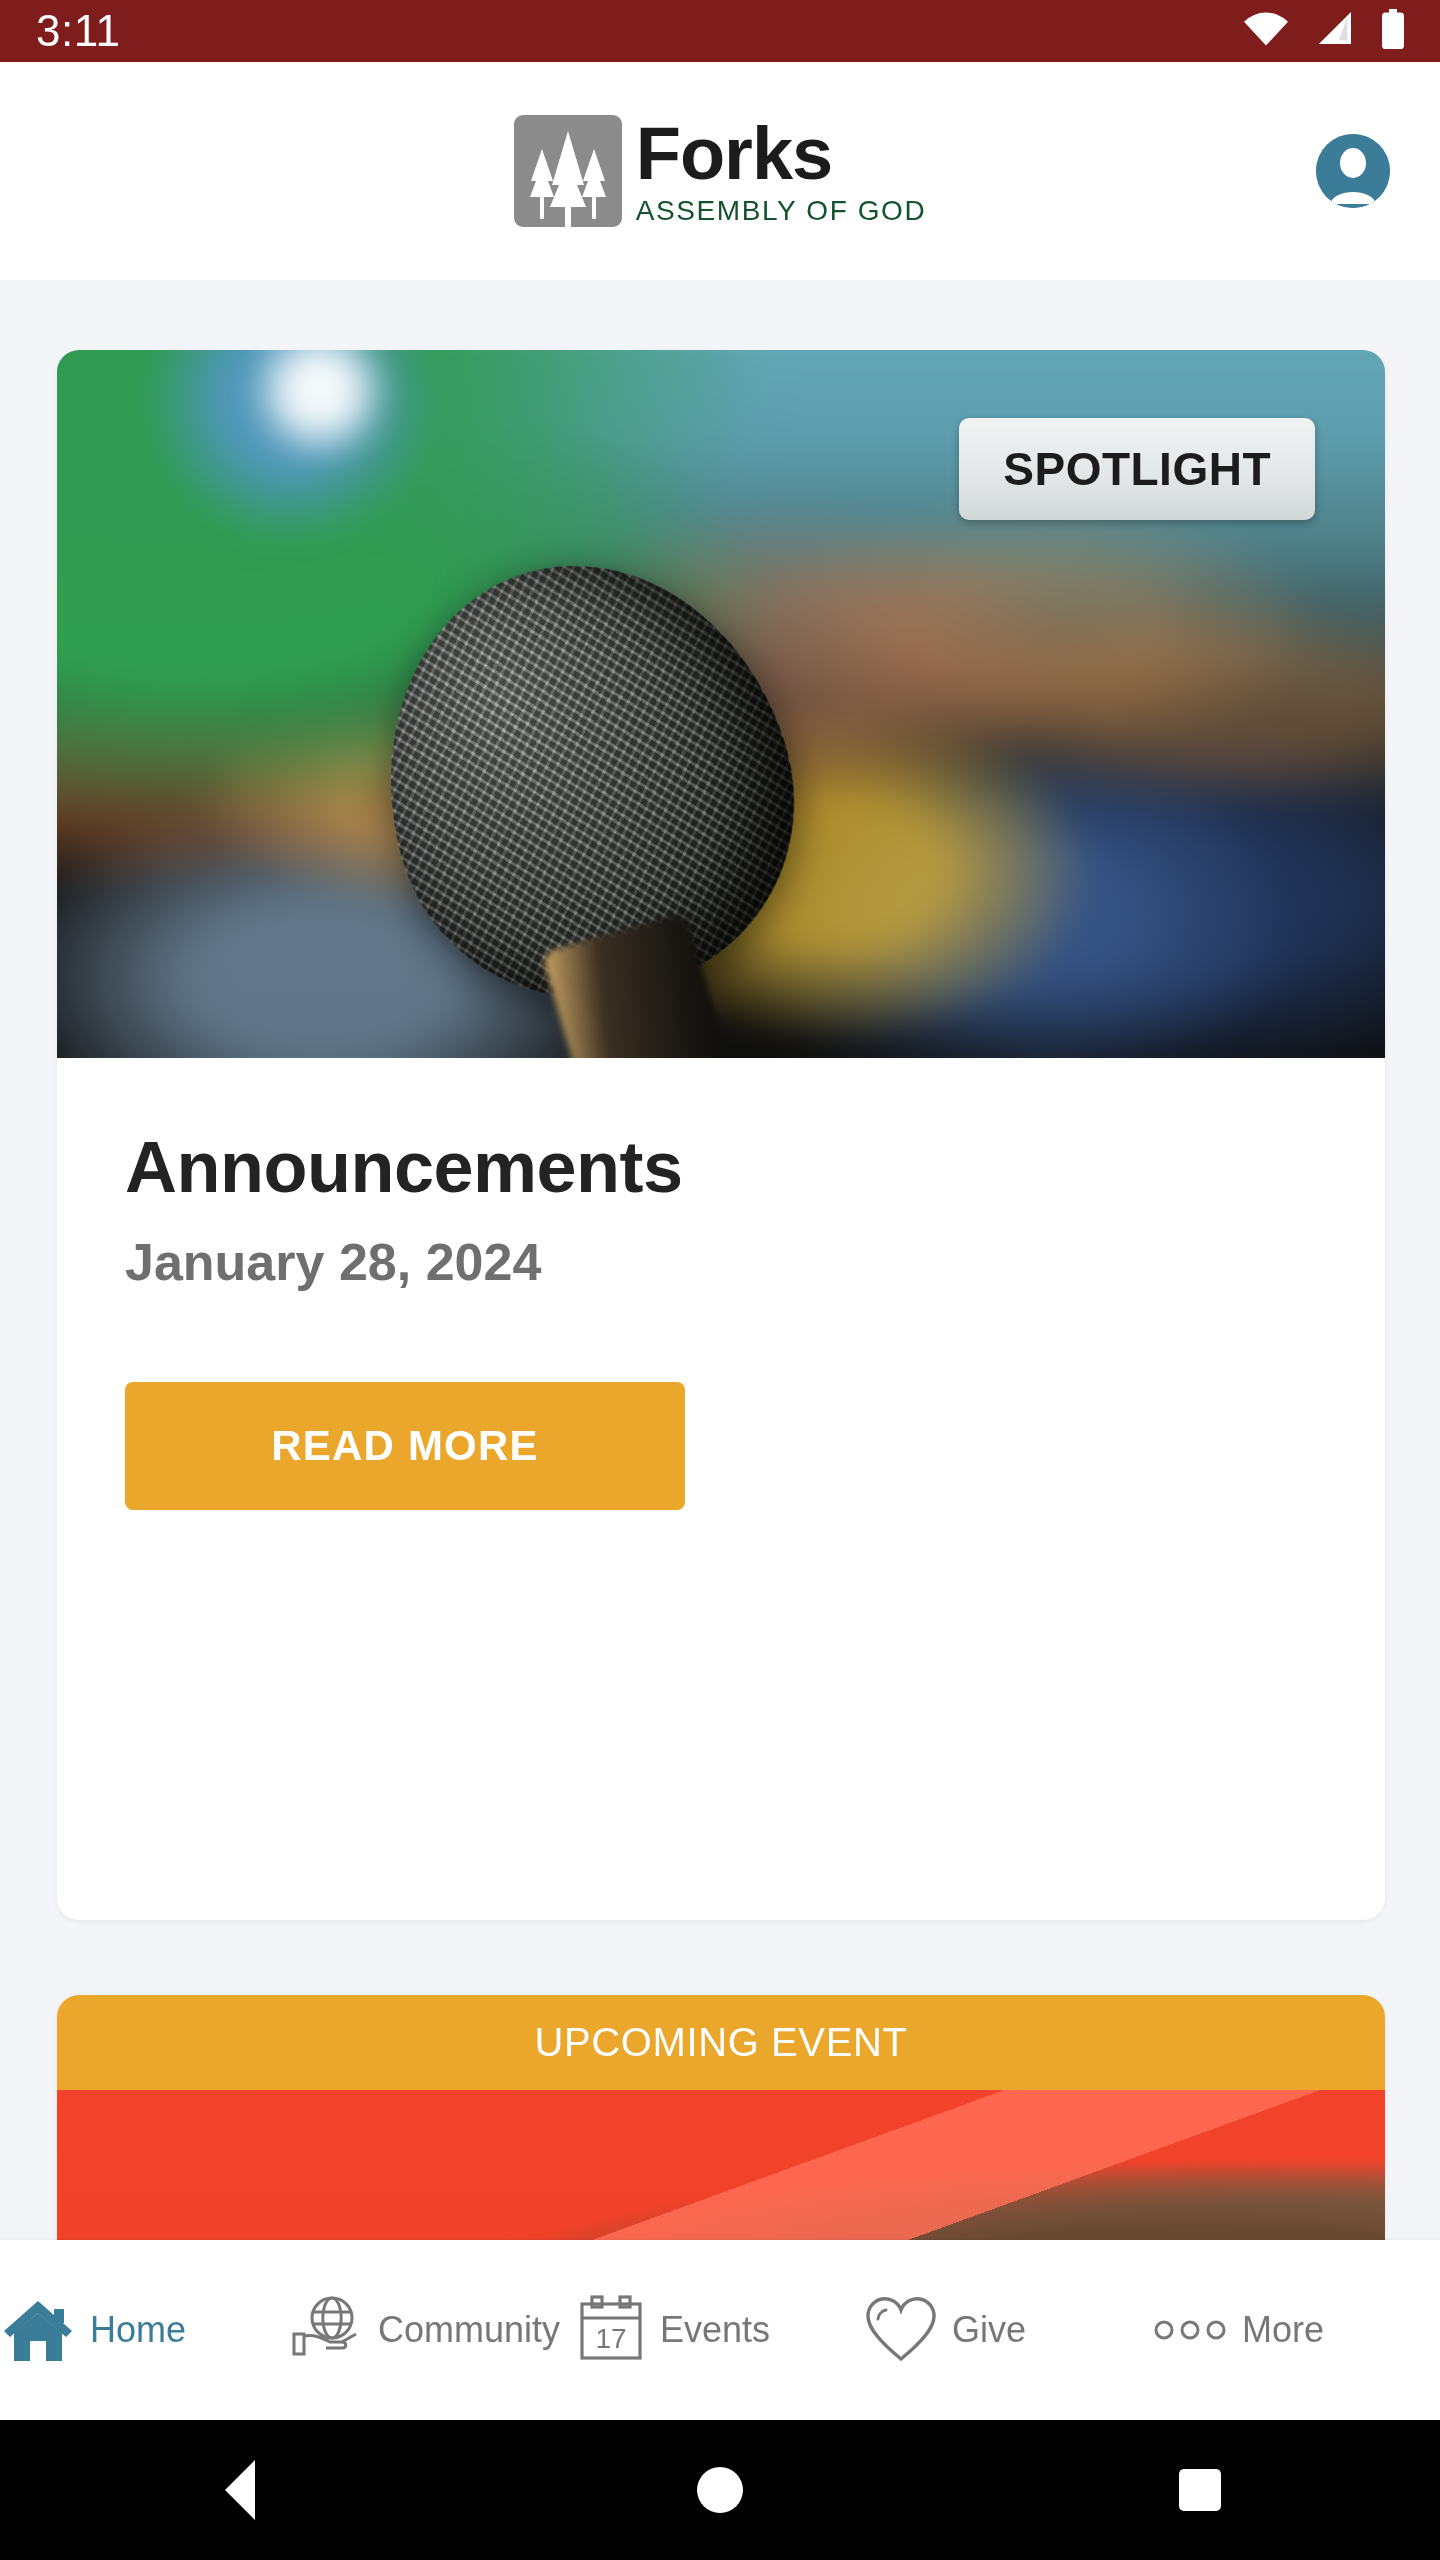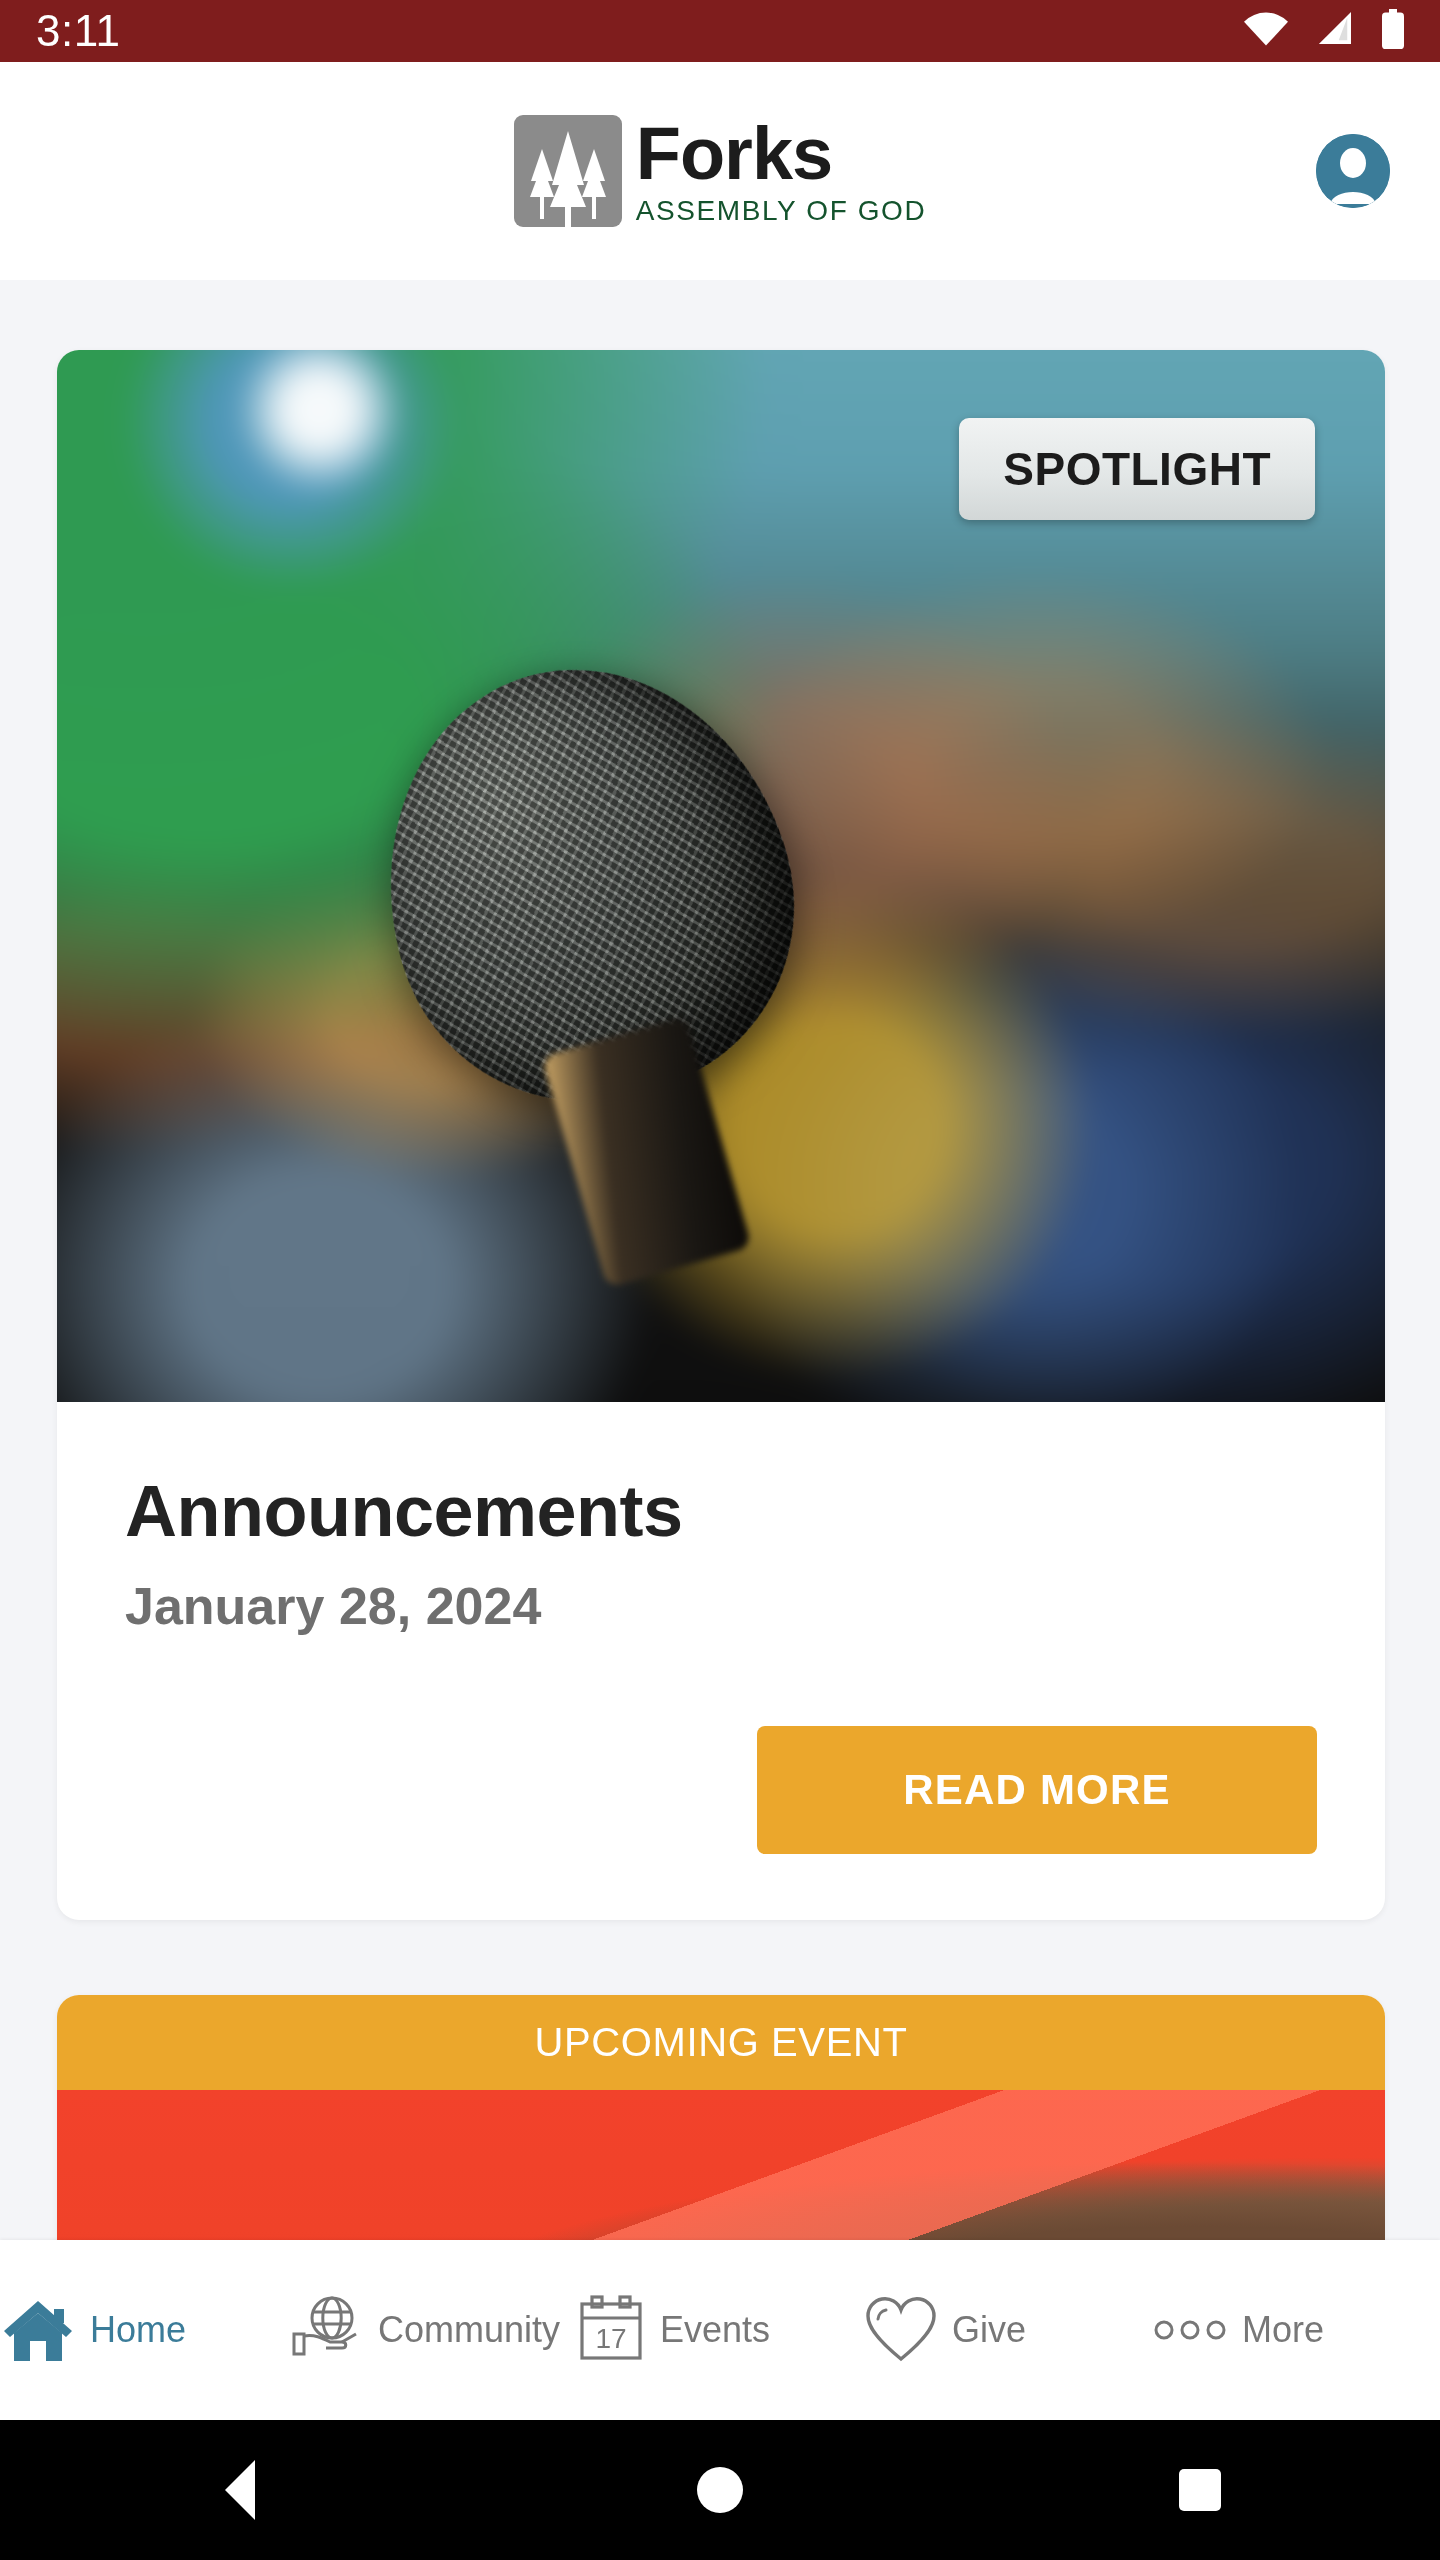--- a/index.html
+++ b/index.html
@@ -46,21 +46,21 @@
   .content { position:absolute; top:280px; left:0; width:1440px; height:1960px; background:#F4F5F8; }
 
   
   .card {
     position:absolute; left:57px; width:1328px;
     background:#FFFFFF; border-radius:22px; overflow:hidden;
     box-shadow:0 2px 6px rgba(0,0,0,0.06);
   }
   .card-spotlight { top:70px; height:1570px; }
 
-  .hero { position:relative; width:100%; height:1052px; overflow:hidden; }
+  .hero { position:relative; width:100%; height:708px; overflow:hidden; }
   .hero-bg {
     position:absolute; inset:0;
     background:
       radial-gradient(circle at 22% 9%, rgba(255,255,255,0.95) 0 2.2%, rgba(255,255,255,0.0) 5.5%),
       radial-gradient(circle at 20% 10%, rgba(90,150,220,0.75) 0 5%, rgba(90,150,220,0) 11%),
       radial-gradient(ellipse at 10% 6%, #2f9a52 0 14%, rgba(47,154,82,0) 34%),
       radial-gradient(ellipse at 14% 36%, #2f9e4e 0 12%, rgba(47,158,78,0) 33%),
       radial-gradient(ellipse at 30% 62%, rgba(255,186,90,0.55) 0 7%, rgba(255,186,90,0) 17%),
       radial-gradient(ellipse at 9% 60%, rgba(210,120,60,0.4) 0 7%, rgba(210,120,60,0) 17%),
       radial-gradient(ellipse at 55% 44%, rgba(200,120,80,0.45) 0 11%, rgba(200,120,80,0) 26%),
@@ -99,21 +99,21 @@
     position:absolute; right:70px; top:68px;
     padding:24px 44px; border-radius:10px;
     background:linear-gradient(180deg,#F1F3F3 0%, #E3E7E7 55%, #D2D7D7 100%);
     box-shadow:0 3px 8px rgba(0,0,0,0.28);
     font-size:46px; font-weight:bold; color:#1C1C1C; letter-spacing:0.5px;
   }
 
   .card-body { padding:68px 68px 0 68px; }
   .card-title { font-size:72px; font-weight:bold; color:#232323; letter-spacing:-0.5px; }
   .card-date { font-size:52px; font-weight:bold; color:#6F6F6F; margin-top:24px; }
-  .cta-wrap { display:flex; justify-content:flex-end; margin-top:90px; }
+  .cta-wrap { display:flex; justify-content:flex-start; margin-top:90px; }
   .btn-primary {
     background:#EBA72C; color:#FFFFFF;
     font-size:42px; font-weight:bold; letter-spacing:1.2px;
     padding:40px 0; width:560px; text-align:center;
     border:none; border-radius:8px; cursor:pointer;
   }
 
   
   .card-event { top:1715px; height:330px; }
   .event-banner {

